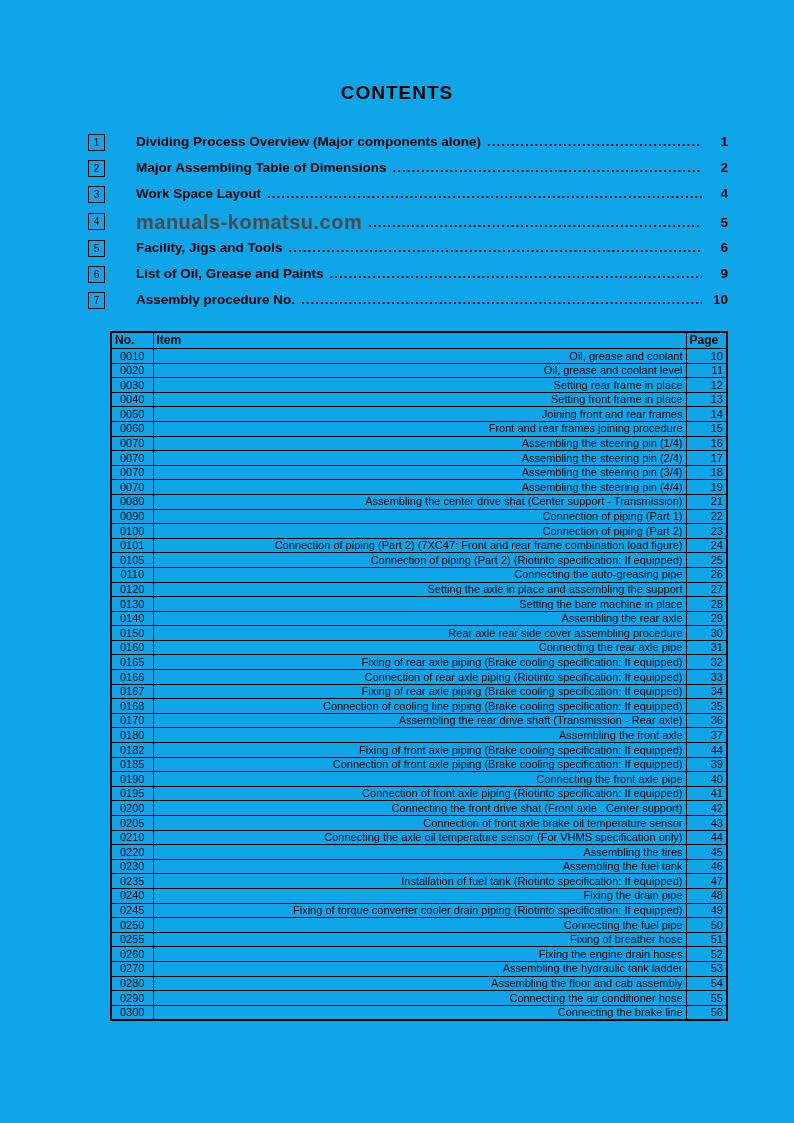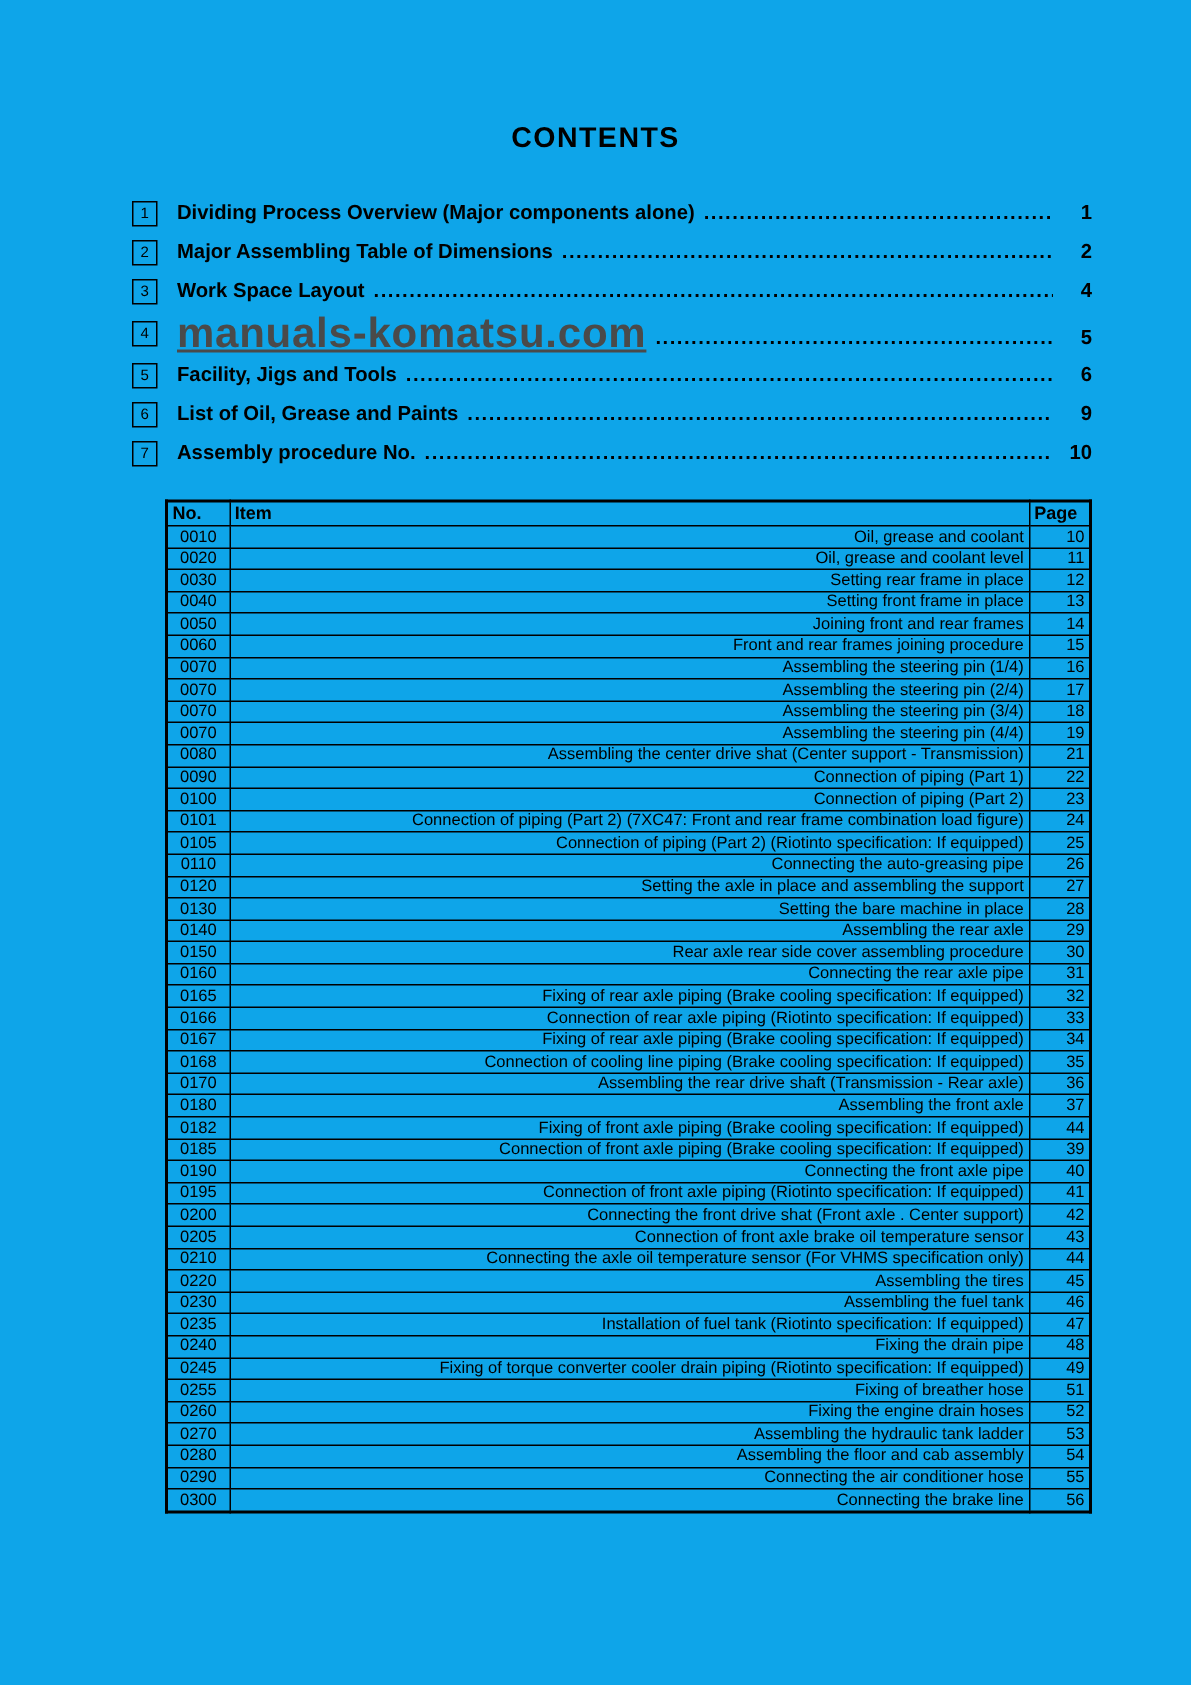--- a/index.html
+++ b/index.html
@@ -47,28 +47,28 @@
     display: inline-flex;
     align-items: center;
     justify-content: center;
     margin-right: 13px;
     align-self: center;
   }
   .toc-label {
     flex: 0 0 auto;
     white-space: nowrap;
     padding-right: 4px;
+    margin-left: 18px;
   }
   .toc-label.watermark {
-    font-size: 28px;
+    font-size: 20px;
     color: #4a4a4a;
     position: relative;
     top: 2px;
     letter-spacing: 0.5px;
-    text-decoration: underline;
   }
   .leader {
     flex: 1 1 auto;
     overflow: hidden;
     white-space: nowrap;
     font-weight: bold;
     letter-spacing: 1px;
     padding: 0 2px;
   }
   .toc-page {
@@ -411,20 +411,25 @@
     <td class="cell-item">Fixing the drain pipe</td>
     <td class="cell-page">48</td>
   </tr>
 
   <tr>
     <td class="cell-no">0245</td>
     <td class="cell-item">Fixing of torque converter cooler drain piping (Riotinto specification: If equipped)</td>
     <td class="cell-page">49</td>
   </tr>
 
+  <tr>
+    <td class="cell-no">0250</td>
+    <td class="cell-item">Connecting the fuel pipe</td>
+    <td class="cell-page">50</td>
+  </tr>
 
   <tr>
     <td class="cell-no">0255</td>
     <td class="cell-item">Fixing of breather hose</td>
     <td class="cell-page">51</td>
   </tr>
 
   <tr>
     <td class="cell-no">0260</td>
     <td class="cell-item">Fixing the engine drain hoses</td>

